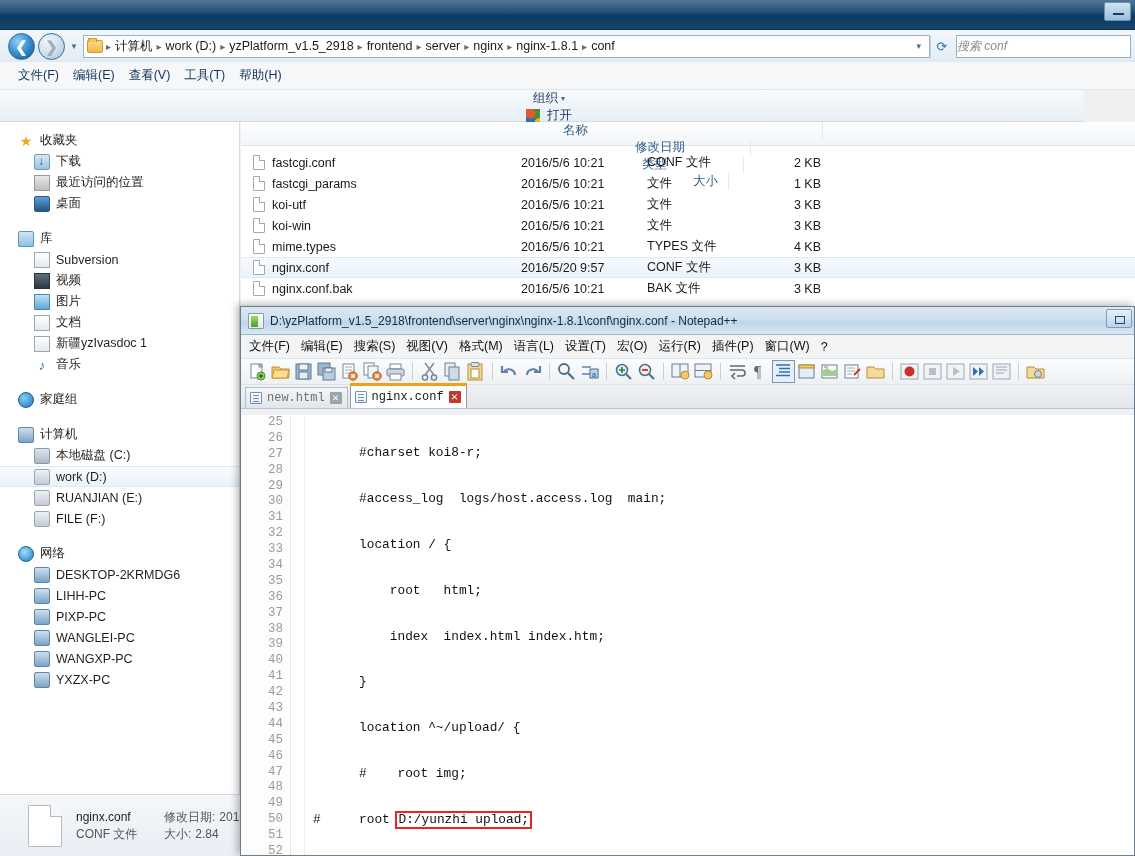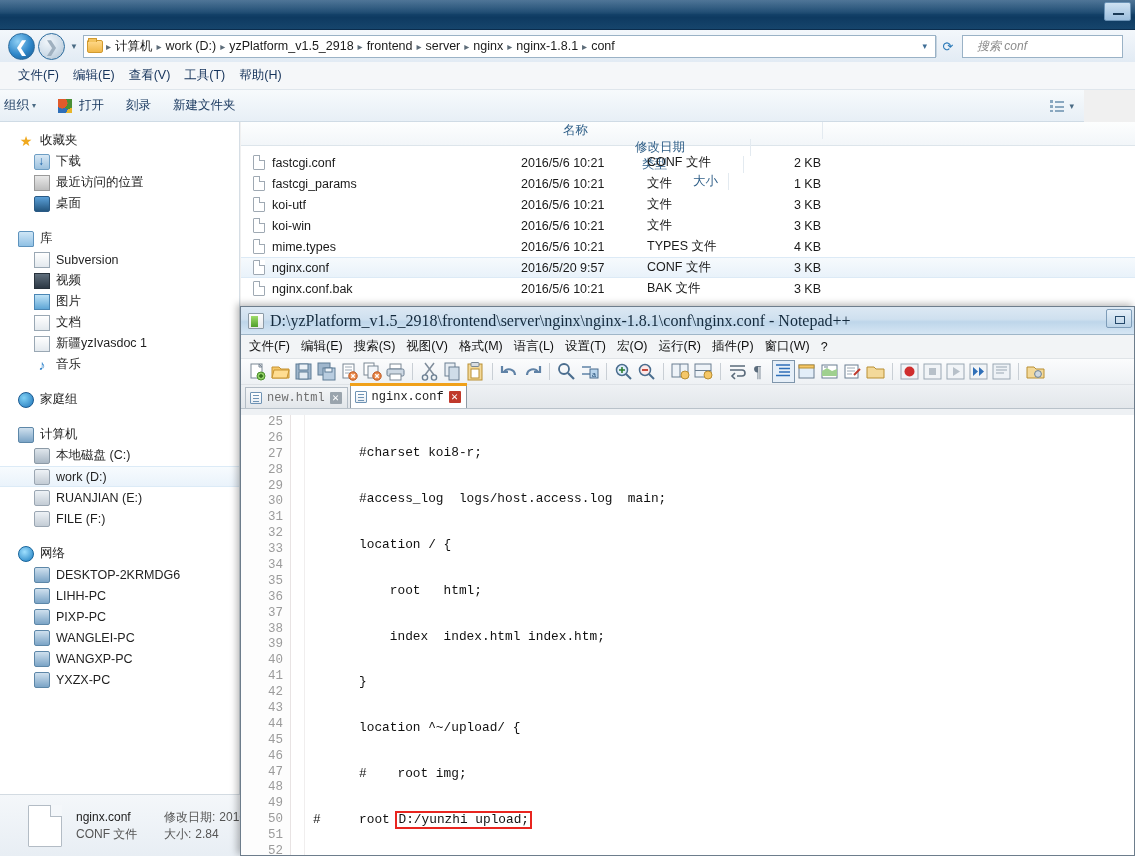--- a/index.html
+++ b/index.html
@@ -75,40 +75,40 @@
   }
   .crumb { padding: 0 3px; white-space: nowrap; font-size:12.5px; }
   .crumb-sep { color: #5c6b78; font-size: 10px; padding: 0 1px; }
   .addr-tail { margin-left:auto; display:flex; align-items:center; }
   .addr-caret { color:#3f6e96; font-size:9px; padding:0 6px; }
   .refresh-btn {
     width: 23px; height: 21px; display:flex; align-items:center; justify-content:center;
     border-left: 1px solid #c4d3e0; color:#2b7ab8; font-size:13px;
   }
   .searchbox {
-    width: 161px; height: 23px; margin-left: 3px; margin-right: 12px;
+    width: 175px; height: 23px; margin-left: 3px; margin-right: 4px;
     background: #fff; border: 1px solid #9ab2c6;
-    display: flex; align-items: center; padding-left: 14px;
+    display: flex; align-items: center; padding-left: 0;
     font-size: 12px; color: #8b8b8b; font-style: italic;
   }
 
   
   .exp-menubar {
     position: absolute; left:0; top: 62px; width: 1135px; height: 28px;
     background: #f5f7f9; display:flex; align-items:center; padding-left: 18px;
     border-bottom: 1px solid #dfe6ec;
   }
   .exp-menubar .mi { font-size: 12.5px; color: #14325a; margin-right: 14px; }
 
   
   .exp-toolbar {
     position: absolute; left:0; top: 90px; width: 1084px; height: 32px;
     background: linear-gradient(180deg,#f7fafc,#e7eff6);
     border-bottom: 1px solid #cfdbe5;
-    display:flex; align-items:center; padding-left: 4px;
+    display:flex; align-items:center; padding-left: 36px; flex-direction: column;
   }
   .tb-item { font-size: 12.5px; color:#15355c; margin-right: 22px; display:flex; align-items:center; gap:3px;}
   .tb-caret{ font-size:8px; color:#4a6b84; }
   .open-ico {
     width:14px;height:14px;flex:none;margin-right:4px;
     background:
       radial-gradient(circle at 30% 30%, #e05a2b 0 38%, transparent 39%),
       radial-gradient(circle at 72% 32%, #4a8f35 0 38%, transparent 39%),
       radial-gradient(circle at 30% 72%, #2f6fb8 0 38%, transparent 39%),
       radial-gradient(circle at 72% 72%, #e8b52a 0 38%, transparent 39%);
@@ -233,21 +233,21 @@
   }
   .npp-ico {
     width: 16px; height: 16px; margin-left: 7px; margin-right: 6px; flex:none;
     background: linear-gradient(180deg,#fdfdfd,#e6e9ec); border:1px solid #8c9aa6;
     position:relative; border-radius:1px;
   }
   .npp-ico:before{
     content:""; position:absolute; left:2px; top:2px; width:7px; height:11px;
     background: linear-gradient(180deg,#9fdc6a,#4f9e2b);
   }
-  .npp-title-text { font-size: 16px; color:#142a3d; white-space:nowrap;font-family:Liberation Serif, serif; }
+  .npp-title-text { font-size: 12px; color:#142a3d; white-space:nowrap; }
   .npp-winbtns { position:absolute; right: 2px; top: 2px; display:flex; gap:1px; }
   .npp-wb {
     width: 26px; height: 19px; border:1px solid #7d9cb8; border-radius:2px;
     background: linear-gradient(180deg,#e6f0f9,#bcd4e8); position:relative;
   }
   .npp-wb .g { position:absolute; left:8px; top:6px; width:10px; height:8px; border:1px solid #25496b; }
 
   .npp-menubar {
     height: 24px; background:#f2f4f6; display:flex; align-items:center; padding-left: 8px;
     border-bottom: 1px solid #e0e4e8;

